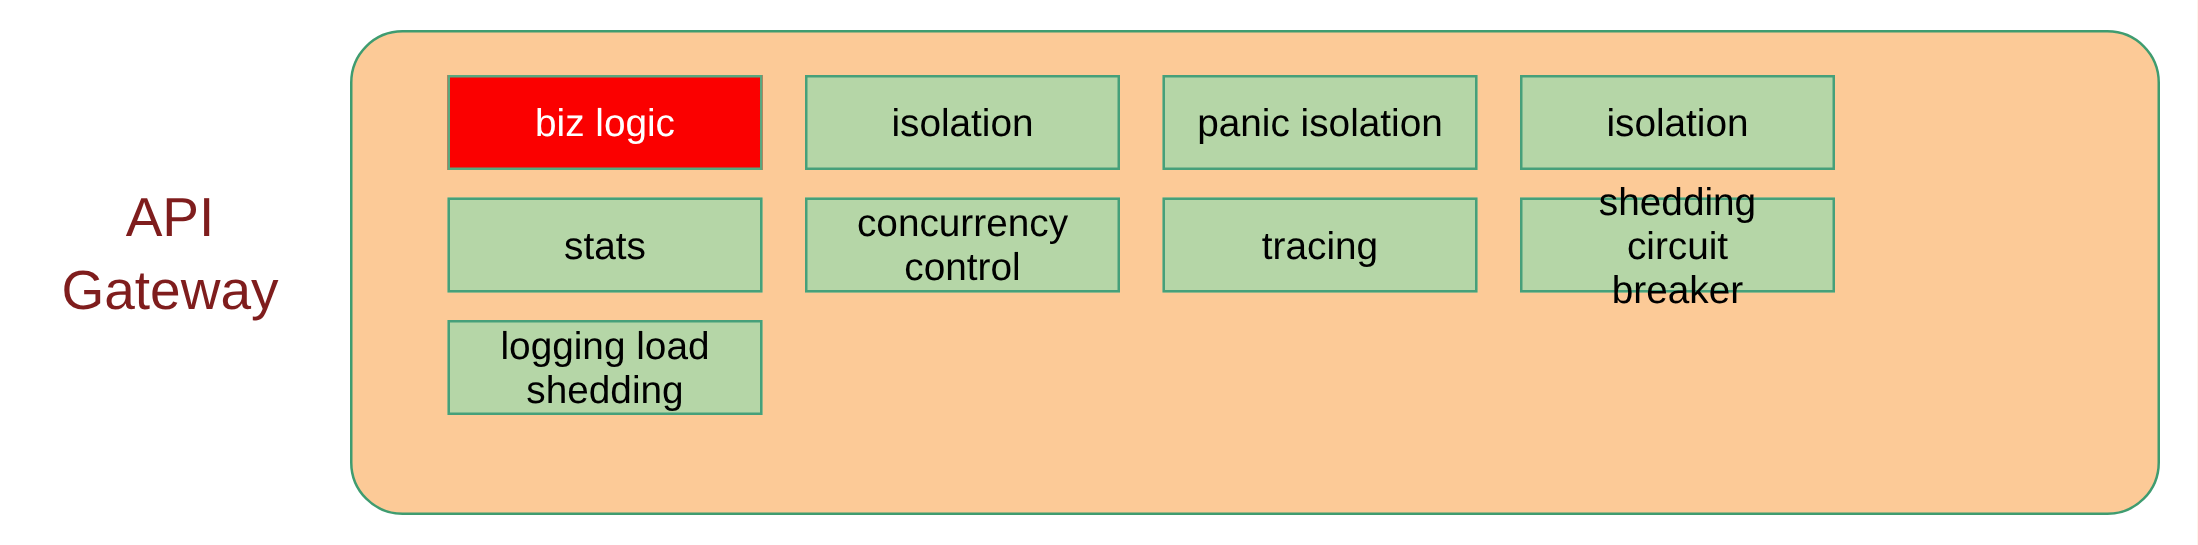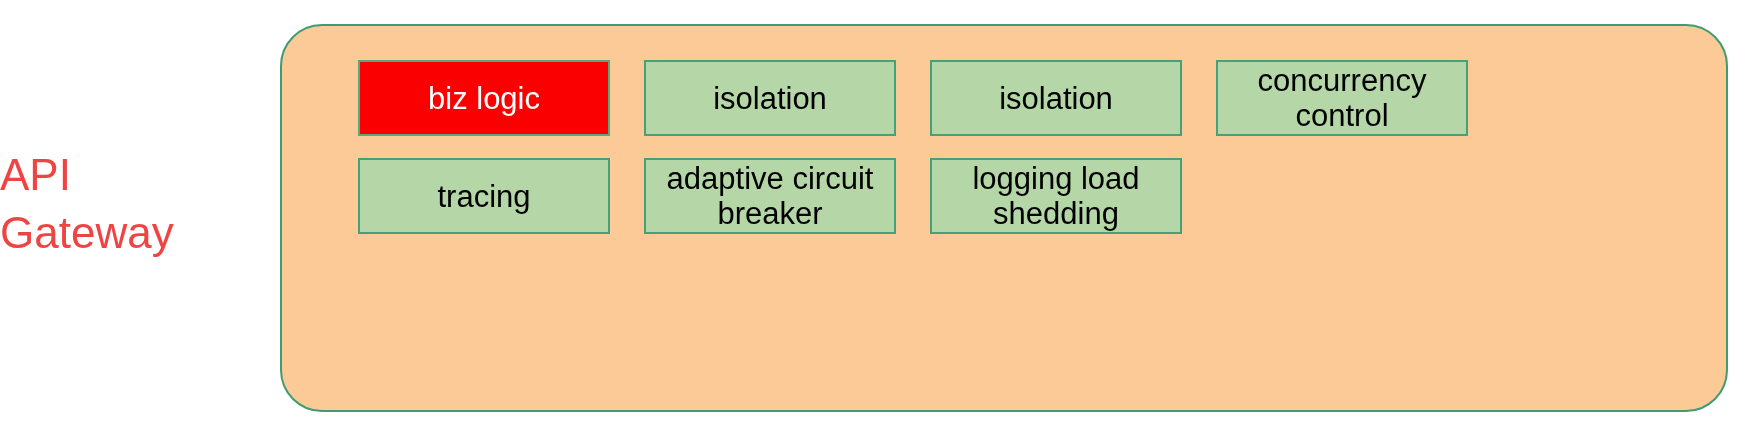--- a/index.html
+++ b/index.html
@@ -19,21 +19,22 @@
     background: #ffffff;
     overflow: hidden;
   }
 
   
   #gateway-label {
     position: absolute;
     left: 0px;
     top: 146px;
     width: 272px;
-    color: #ef4444;
+    text-align: center;
+    color: #7f1d1d;
     font-size: 44px;
     line-height: 58px;
     letter-spacing: 0px;
     white-space: pre;
   }
 
   
   #gateway-container {
     position: absolute;
     left: 280px;
@@ -87,25 +88,27 @@
 <div id="canvas">
 
   <div id="gateway-label">API
 Gateway</div>
 
   <div id="gateway-container">
 
     <div id="module-grid">
         <div class="module-box highlight">biz logic</div>
         <div class="module-box">isolation</div>
+        <div class="module-box">panic isolation</div>
         <div class="module-box">isolation</div>
+        <div class="module-box">stats</div>
         <div class="module-box">concurrency
 control</div>
         <div class="module-box">tracing</div>
-        <div class="module-box">adaptive circuit
+        <div class="module-box">shedding circuit
 breaker</div>
         <div class="module-box">logging load
 shedding</div>
       </div>
 
   </div>
 
 </div>
 
 </body></html>

